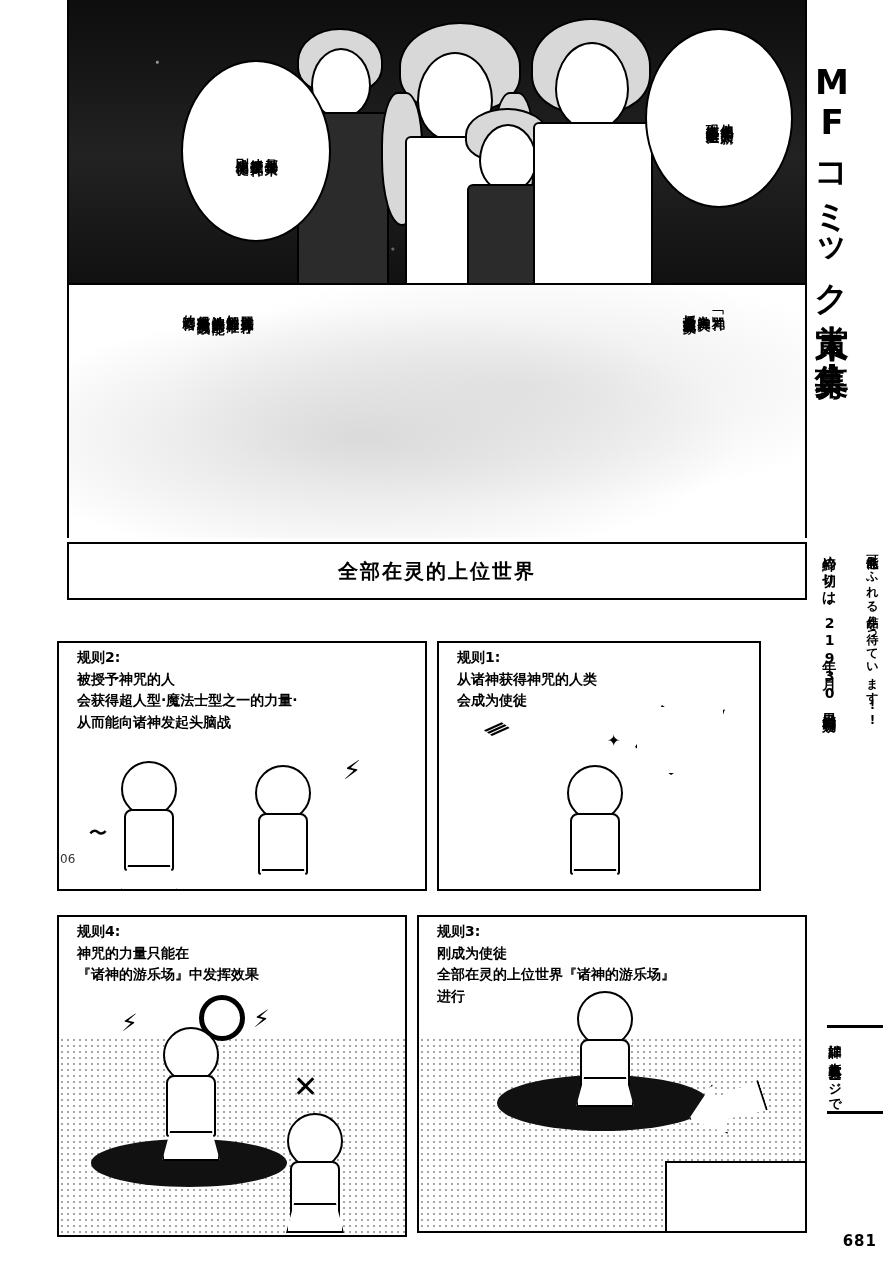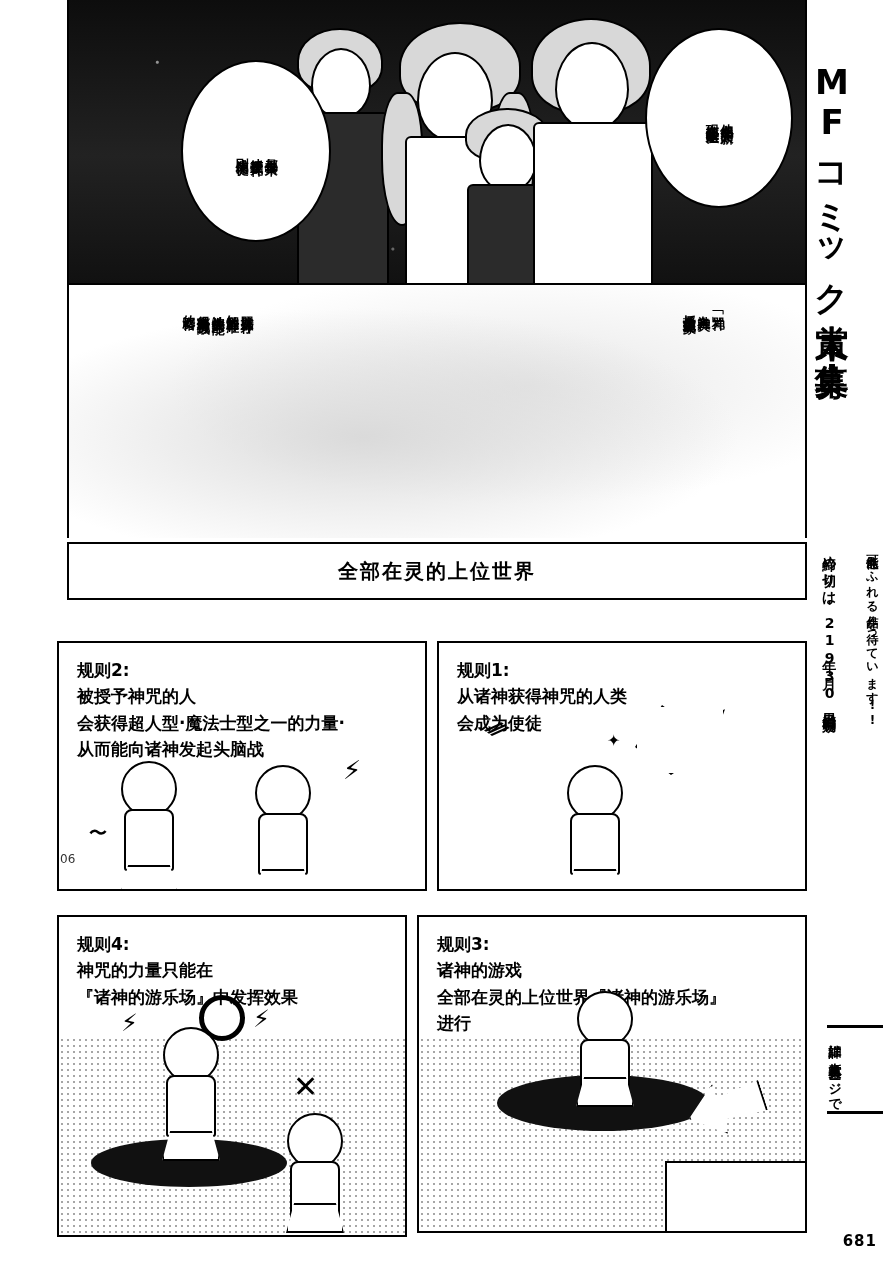--- a/index.html
+++ b/index.html
@@ -119,29 +119,29 @@
     justify-content: center;
   }
   #rules-title-box .title {
     font-size: 20px;
     font-weight: 700;
     letter-spacing: 2px;
   }
 
   
   #panel-rule2 { left: 57px;  top: 641px; width: 370px; height: 250px; }
-  #panel-rule1 { left: 437px; top: 641px; width: 370px; height: 250px; }
+  #panel-rule1 { left: 437px; top: 641px; width: 324px; height: 250px; }
   #panel-rule4 { left: 57px;  top: 915px; width: 350px; height: 322px; }
   #panel-rule3 { left: 417px; top: 915px; width: 390px; height: 318px; }
 
   .rule-text {
     position: absolute;
     left: 18px;
-    top: 14px;
-    font-size: 17px;
+    top: 4px;
+    font-size: 14px;
     line-height: 1.55;
     font-weight: 600;
     white-space: pre-line;
   }
 
   .dots {
     position: absolute;
     inset: 0;
     background-image: radial-gradient(#000 0.9px, transparent 1.1px);
     background-size: 6px 6px;
@@ -347,21 +347,21 @@
   <div class="spark" style="left:194px; top:88px; font-size:24px;">⚡</div>
   <div class="spark" style="left:234px; top:152px; font-size:30px;">✕</div>
   <div class="chibi-head" style="left:228px; top:196px;"></div>
   <div class="chibi-body" style="left:231px; top:244px;"></div>
   <div class="chibi-skirt" style="left:227px; top:286px;"></div>
 </div>
 
 <div class="panel" id="panel-rule3">
   <div class="dots" style="top:120px;"></div>
   <div class="rule-text">规则3:
-诸神的游戏
+刚成为使徒
 全部在灵的上位世界『诸神的游乐场』
 进行</div>
   <div class="shadow-ellipse" style="left:78px; top:158px; width:212px; height:56px;"></div>
   <div class="chibi-head" style="left:158px; top:74px;"></div>
   <div class="chibi-body" style="left:161px; top:122px;"></div>
   <div class="chibi-skirt" style="left:157px; top:160px;"></div>
   <div style="position:absolute; left:268px; top:164px; width:74px; height:48px; background:#fff; border:2px solid #000;
               clip-path:polygon(0 50%, 42% 0, 42% 28%, 100% 20%, 100% 80%, 42% 72%, 42% 100%); transform:rotate(-18deg);"></div>
   <div style="position:absolute; left:246px; top:244px; width:146px; height:76px; background:#fff; border-left:2px solid #000; border-top:2px solid #000;"></div>
 </div>

